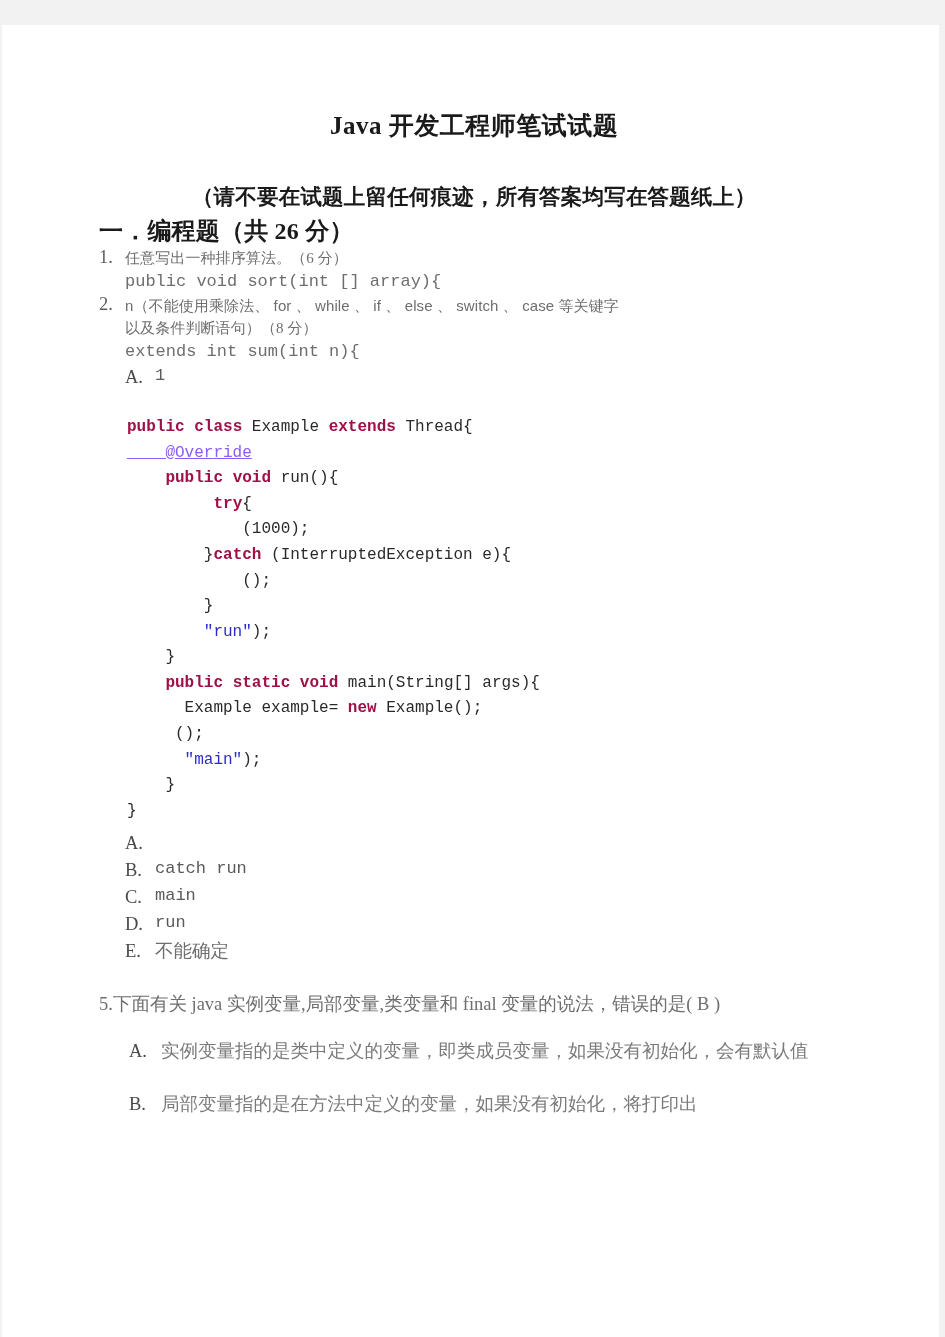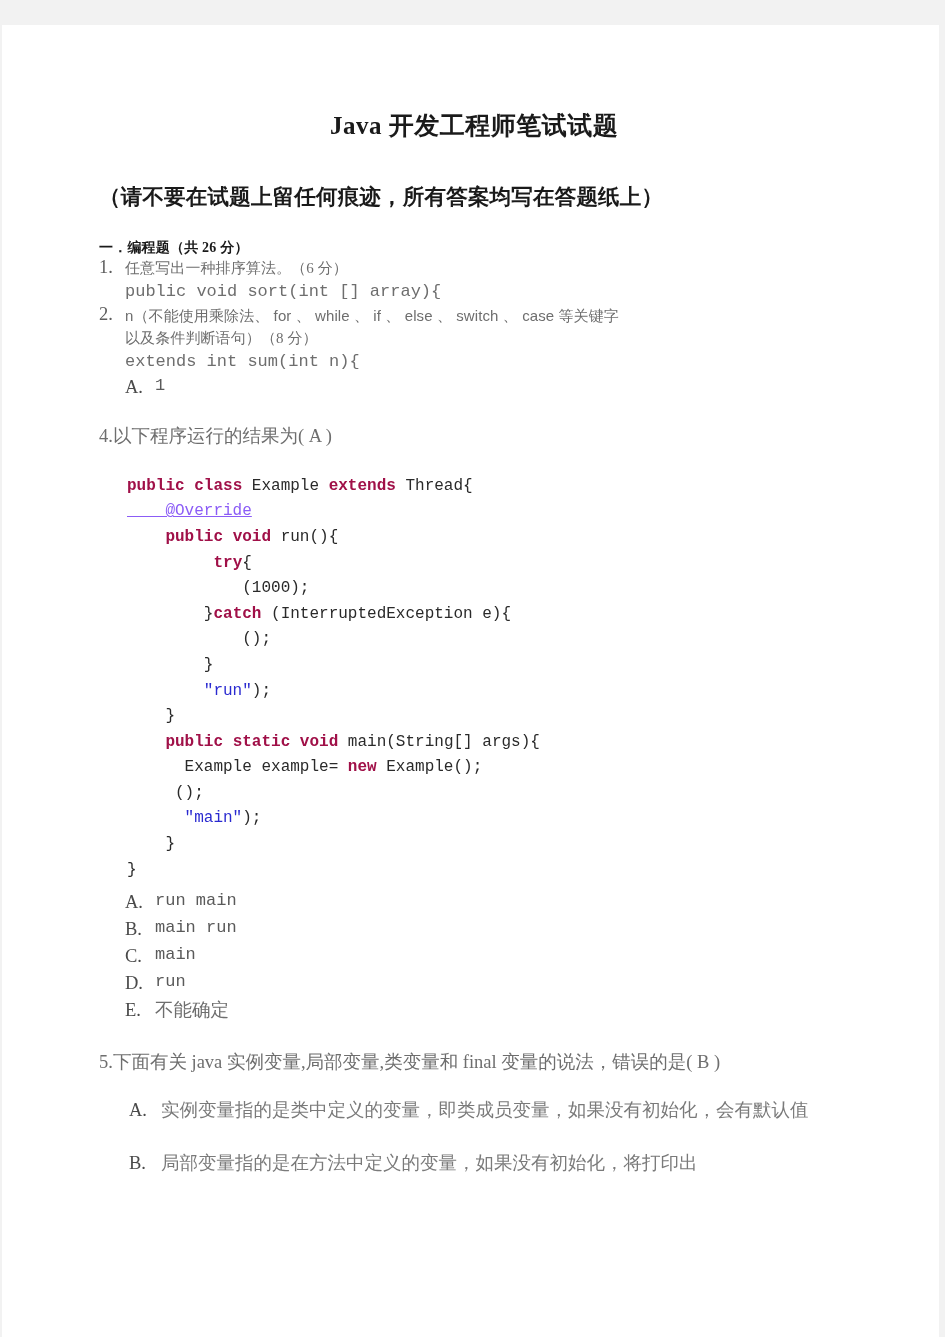--- a/index.html
+++ b/index.html
@@ -32,32 +32,32 @@
   .doc-title {
     text-align: center;
     font-size: 25px;
     font-weight: bold;
     color: #1a1a1a;
     margin: 84px 0 0 0;
     letter-spacing: 0.5px;
     font-family: "Liberation Serif", "DejaVu Serif", serif;
   }
   .doc-subtitle {
-    text-align: left;
+    text-align: center;
     font-size: 21.5px;
     font-weight: bold;
     color: #1a1a1a;
     margin: 40px 0 0 0;
     letter-spacing: 0.2px;
   }
   .section-heading {
-    font-size: 14px;
+    font-size: 24px;
     font-weight: bold;
     color: #1a1a1a;
-    margin: 28px 0 0 0;
+    margin: 4px 0 0 0;
     letter-spacing: 0.2px;
   }
 
   
   .q-line {
     font-size: 15px;
     color: #6e6e6e;
     line-height: 1.42;
     margin: 1px 0 0 0;
     letter-spacing: 0.1px;
@@ -161,34 +161,30 @@
       <span class="num">2.</span>
       <span class="body q-line sans">n（不能使用乘除法、 for 、 while 、 if 、 else 、 switch 、 case 等关键字</span>
     </div>
     <div class="q-line ind-1">以及条件判断语句）（8 分）</div>
     <div class="q-line mono ind-1">extends int sum(int n){</div>
     <div class="opt">
       <span class="lbl">A.</span>
       <span class="txt mono">1</span>
     </div>
 
-    <div class="q5" style="margin-top:22px;">
-      <span>4.</span><span>以下程序运行的结果为(    A    )</span>
-    </div>
 
     <div class="code-block" id="code-block"><div class="line"><span class="kw">public </span><span class="kw">class </span><span class="plain">Example </span><span class="kw">extends </span><span class="plain">Thread{</span></div><div class="line"><span class="ann">    @Override</span></div><div class="line"><span class="plain">    </span><span class="kw">public </span><span class="kw">void </span><span class="plain">run(){</span></div><div class="line"><span class="plain">         </span><span class="kw">try</span><span class="plain">{</span></div><div class="line"><span class="plain">            (1000);</span></div><div class="line"><span class="plain">        }</span><span class="kw">catch </span><span class="plain">(InterruptedException e){</span></div><div class="line"><span class="plain">            ();</span></div><div class="line"><span class="plain">        }</span></div><div class="line"><span class="plain">        </span><span class="str">"run"</span><span class="plain">);</span></div><div class="line"><span class="plain">    }</span></div><div class="line"><span class="plain">    </span><span class="kw">public </span><span class="kw">static </span><span class="kw">void </span><span class="plain">main(String[] args){</span></div><div class="line"><span class="plain">      Example example= </span><span class="kw">new </span><span class="plain">Example();</span></div><div class="line"><span class="plain">     ();</span></div><div class="line"><span class="plain">      </span><span class="str">"main"</span><span class="plain">);</span></div><div class="line"><span class="plain">    }</span></div><div class="line"><span class="plain">}</span></div></div>
 
     <div class="opt-list" id="q4-options">
         <div class="opt">
           <span class="lbl">A.</span>
-          <span class="txt mono">run main</span>
         </div>
         <div class="opt">
           <span class="lbl">B.</span>
-          <span class="txt mono">main run</span>
+          <span class="txt mono">catch run</span>
         </div>
         <div class="opt">
           <span class="lbl">C.</span>
           <span class="txt mono">main</span>
         </div>
         <div class="opt">
           <span class="lbl">D.</span>
           <span class="txt mono">run</span>
         </div>
         <div class="opt">

